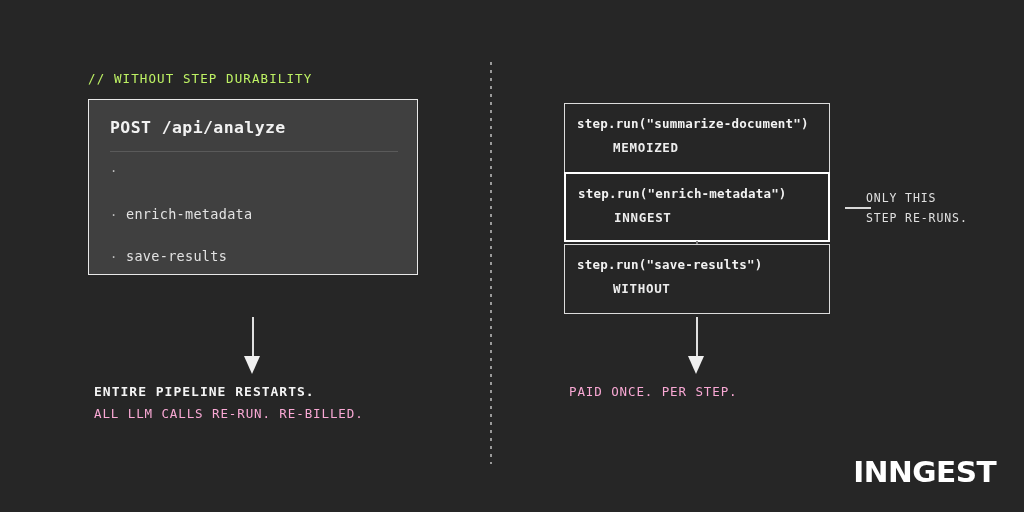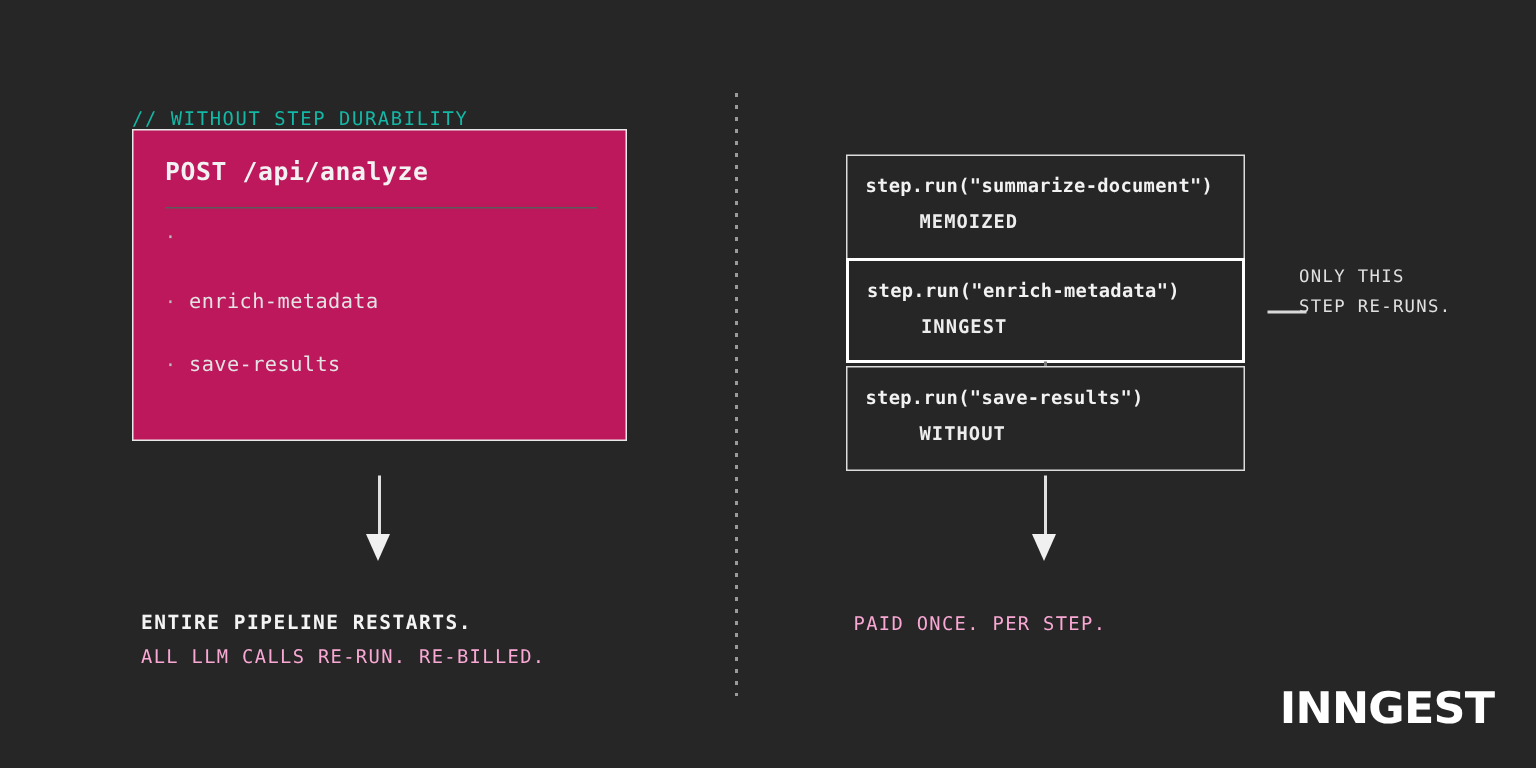--- a/index.html
+++ b/index.html
@@ -19,21 +19,21 @@
     height: 512px;
     background: #262626;
   }
 
   
   .col-header {
     position: absolute;
     font-family: "DejaVu Sans Mono", "Liberation Mono", monospace;
     font-size: 12.5px;
     letter-spacing: 1.1px;
-    color: #14b8a6;
+    color: #bef264;
     white-space: nowrap;
   }
   #header-left  { left: 88px;  top: 71px; }
   #header-right { left: 563px; top: 71px; }
 
   
   .divider {
     position: absolute;
     left: 490px;
     top: 62px;
@@ -41,26 +41,26 @@
     height: 402px;
     background-image: linear-gradient(to bottom, #9a9a9a 0 3px, transparent 3px 8px);
     background-size: 2px 8px;
     background-repeat: repeat-y;
   }
 
   
   .mono-box {
     position: absolute;
     left: 88px;
-    top: 86px;
+    top: 99px;
     width: 330px;
-    height: 208px;
+    height: 176px;
     border: 1.5px solid #e8e8e8;
     box-sizing: border-box;
-    background: #be185d;
+    background: #404040;
   }
   .mono-title {
     position: absolute;
     left: 21px;
     top: 18px;
     font-size: 16.5px;
     font-weight: bold;
     color: #f2f2f2;
     letter-spacing: 0.4px;
     white-space: nowrap;
@@ -148,21 +148,21 @@
     position: absolute;
     left: 845px;
     top: 207px;
     width: 26px;
     height: 1.5px;
     background: #d8d8d8;
   }
   .annot-text {
     position: absolute;
     left: 866px;
-    top: 174px;
+    top: 188px;
     font-size: 11.5px;
     color: #e0e0e0;
     letter-spacing: 0.9px;
     line-height: 20px;
     white-space: nowrap;
   }
 
   
   .arrow {
     position: absolute;
@@ -186,21 +186,20 @@
     width: 0;
     height: 0;
     border-left: 8.5px solid transparent;
     border-right: 8.5px solid transparent;
     border-top: 18px solid #f0f0f0;
   }
 
   
   .caption {
     position: absolute;
-    margin-top: 24px;
   }
   #caption-left  { left: 94px;  top: 381px; }
   #caption-right { left: 569px; top: 381px; }
   .caption-head {
     font-size: 13px;
     font-weight: bold;
     color: #f4f4f4;
     letter-spacing: 1px;
     line-height: 22px;
     white-space: nowrap;

